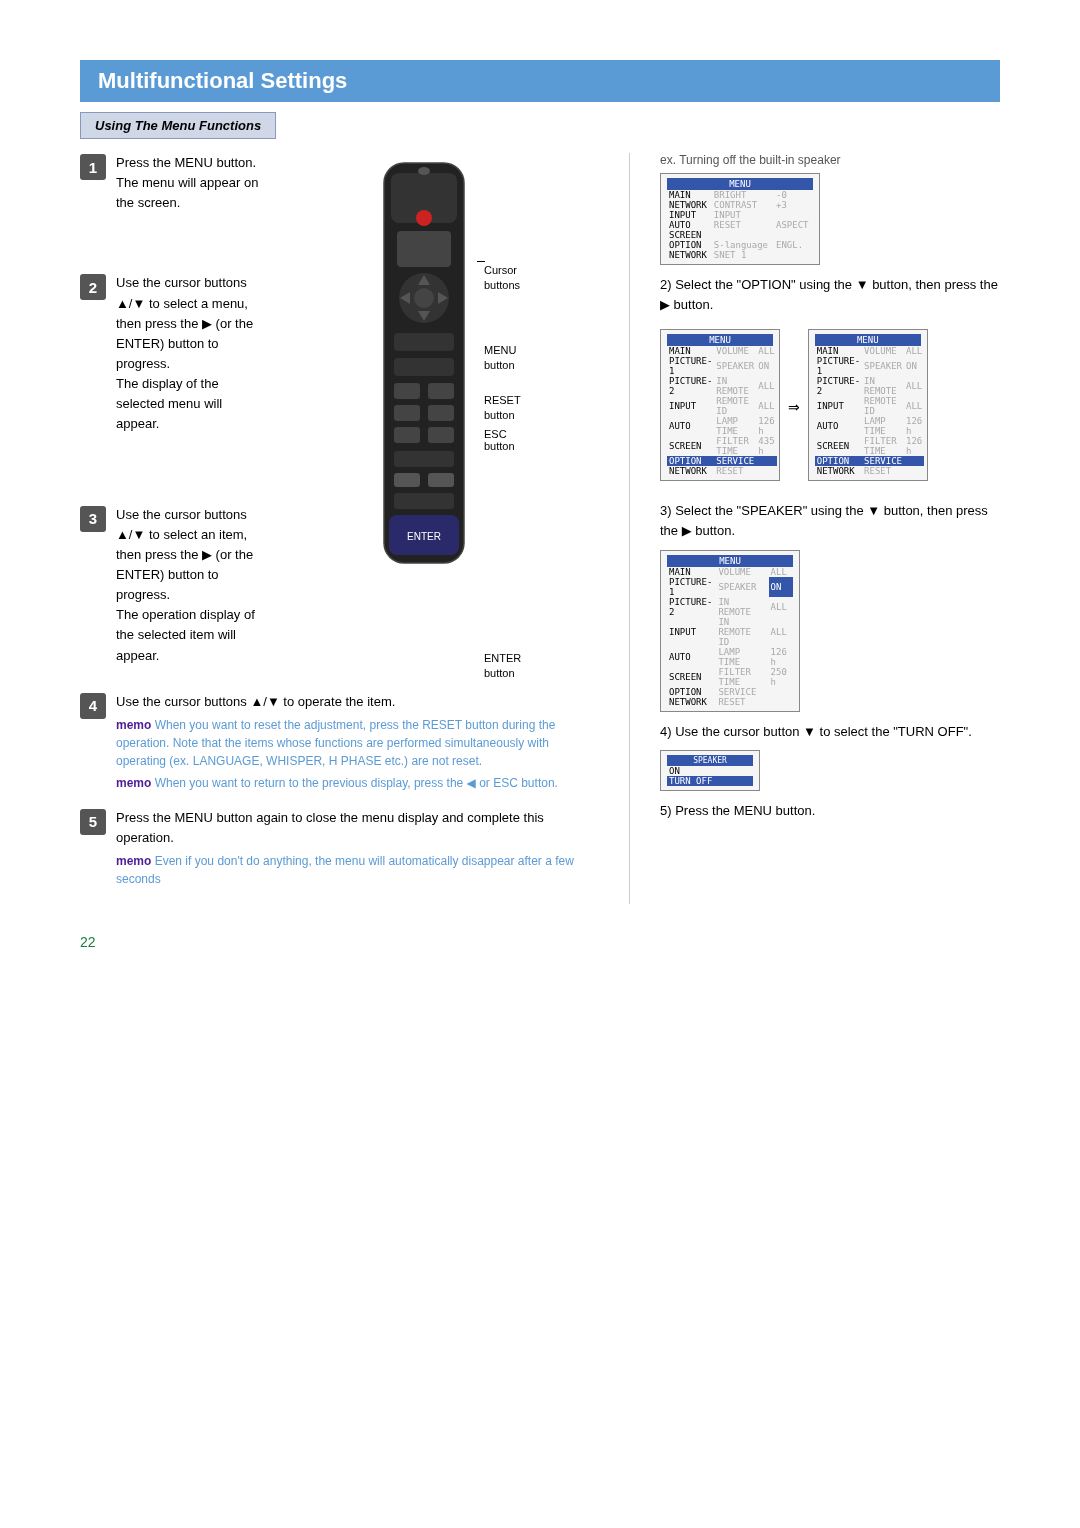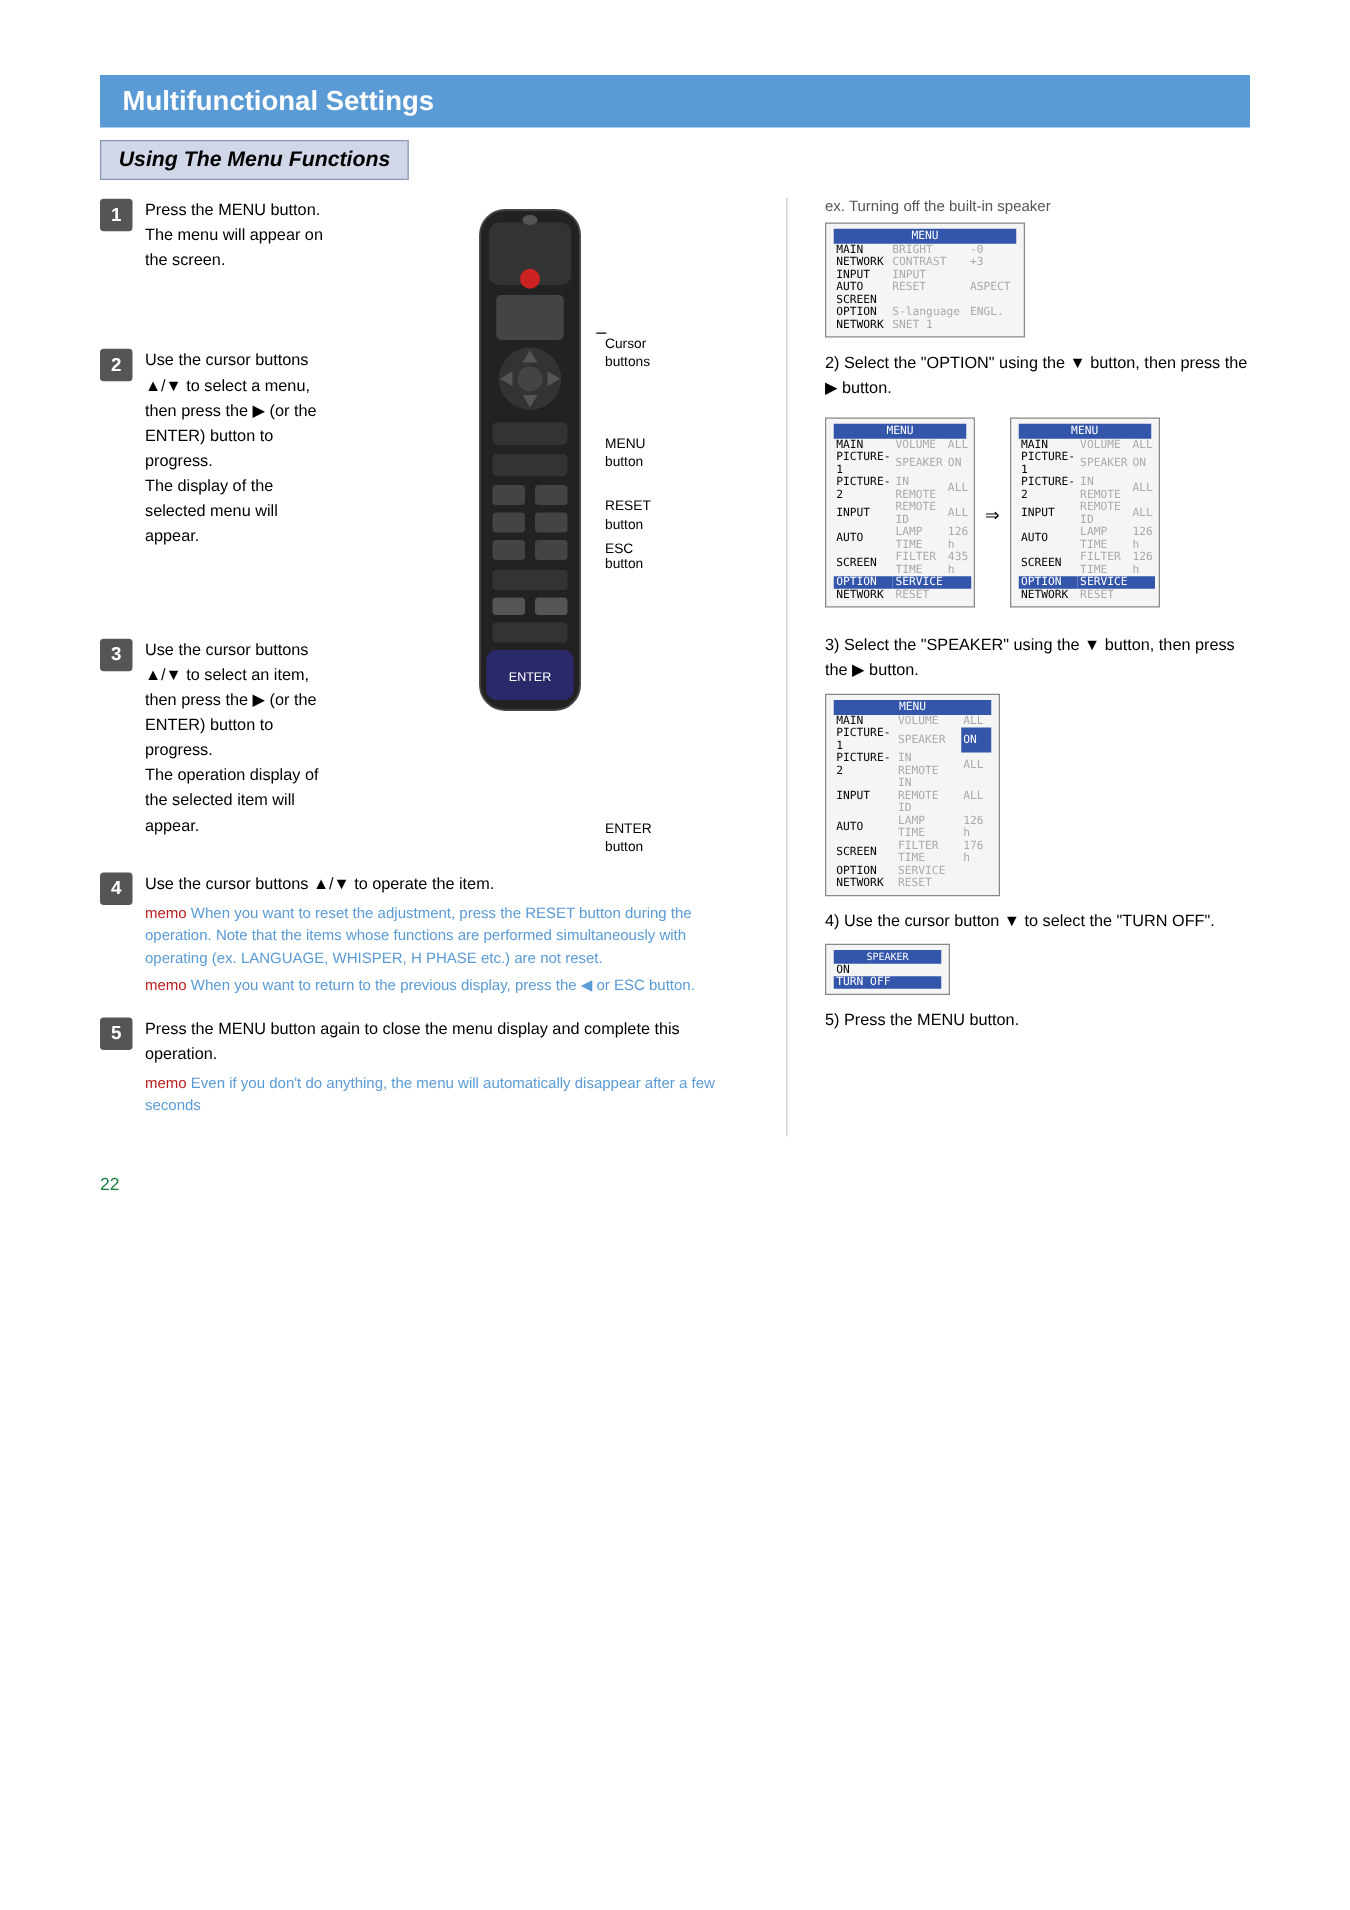--- a/index.html
+++ b/index.html
@@ -21,21 +21,21 @@
       font-size: 22px;
       font-weight: bold;
       padding: 8px 18px;
       margin-bottom: 10px;
       display: inline-block;
       width: 100%;
     }
     .subsection-title {
       background: #d0d8e8;
       color: #000;
-      font-size: 17px;
+      font-size: 13px;
       font-weight: bold;
       font-style: italic;
       padding: 5px 14px;
       margin-bottom: 14px;
       display: inline-block;
       border: 1px solid #8899bb;
     }
     .intro-text {
       font-size: 13px;
       line-height: 1.55;
@@ -79,22 +79,22 @@
       line-height: 1.55;
       flex: 1;
     }
     .memo-text {
       color: #5b9bd5;
       font-size: 12px;
       line-height: 1.5;
       margin-top: 4px;
     }
     .memo-label {
-      font-weight: normal;
-      color: #b91c1c;
+      font-weight: bold;
+      color: #4c1d95;
       font-size: 12px;
     }
     
     .example-title {
       font-size: 12px;
       color: #555;
       margin-bottom: 6px;
     }
     .right-step {
       font-size: 13px;
@@ -460,21 +460,21 @@
                 <td style="color:#aaa">ALL</td>
               </tr>
           <tr>
                 <td>AUTO</td>
                 <td style="color:#aaa">LAMP TIME</td>
                 <td style="color:#aaa">126 h</td>
               </tr>
           <tr>
                 <td>SCREEN</td>
                 <td style="color:#aaa">FILTER TIME</td>
-                <td style="color:#aaa">176 h</td>
+                <td style="color:#aaa">250 h</td>
               </tr>
           <tr>
                 <td>OPTION</td>
                 <td style="color:#aaa">SERVICE</td>
                 <td></td>
               </tr>
           <tr>
                 <td>NETWORK</td>
                 <td style="color:#aaa">RESET</td>
                 <td></td>

